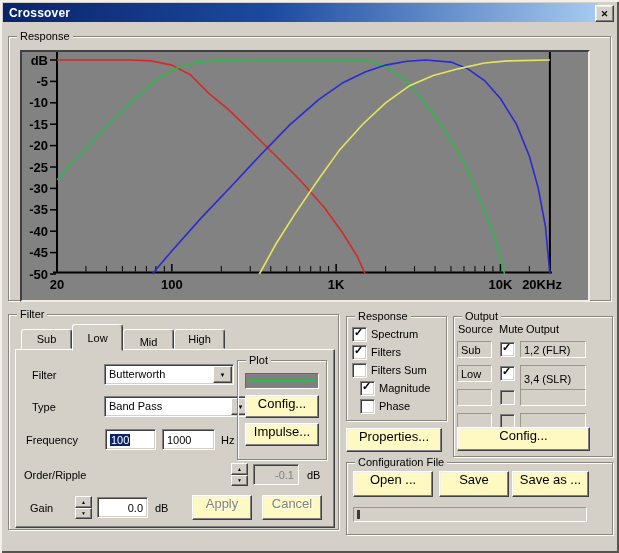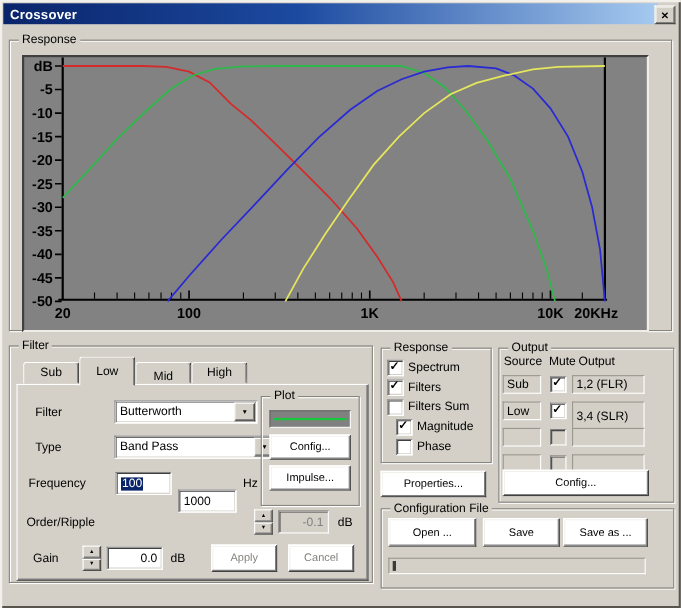--- a/index.html
+++ b/index.html
@@ -15,23 +15,23 @@
     display:flex;align-items:center;justify-content:center;font-weight:bold;font-size:9px;cursor:default;}
   .group{position:absolute;border:1px solid #87857e;box-shadow:inset 1px 1px 0 #fff,1px 1px 0 #fff;}
   .group-label{position:absolute;top:-7px;left:8px;background:#d4d0c8;padding:0 3px;white-space:nowrap;}
   .lbl{position:absolute;white-space:nowrap;}
   
   .graph-panel{position:absolute;left:11px;top:13px;width:566px;height:248px;background:#828282;
     border:2px solid;border-color:#404040 #f0ede6 #f0ede6 #404040;box-sizing:content-box;}
   .graph-panel svg{position:absolute;left:0;top:0;}
   .ax{font:bold 13px "Liberation Sans",sans-serif;fill:#000;}
   
-  .btn{position:absolute;background:#ffffff;border:1px solid;border-color:#fff #404040 #404040 #fff;
+  .btn{position:absolute;background:#fef9c3;border:1px solid;border-color:#fff #404040 #404040 #fff;
     box-shadow:inset -1px -1px 0 #808080,inset 1px 1px 0 #f2f0ea;
-    display:flex;align-items:center;justify-content:center;font-size:10px;cursor:default;}
+    display:flex;justify-content:center;font-size:13px;cursor:default;}
   .btn.disabled{color:#84827c;text-shadow:1px 1px 0 #fff;}
   
   .field{position:absolute;background:#fff;border:1px solid;border-color:#808080 #fff #fff #808080;
     box-shadow:inset 1px 1px 0 #404040,inset -1px -1px 0 #d4d0c8;box-sizing:border-box;
     font-size:11px;display:flex;align-items:center;padding:0 4px;}
   .field.gray{background:#d4d0c8;color:#808080;}
   .field.num{justify-content:flex-end;}
   .flatfield{position:absolute;background:#d4d0c8;border:1px solid;border-color:#9a978f #fff #fff #9a978f;
     box-sizing:border-box;font-size:11px;display:flex;align-items:center;padding:0 3px;}
   .sel{background:#0a246a;color:#fff;padding:0 1px;}
@@ -175,21 +175,21 @@
       <span class="lbl" style="left:16px;top:51px;">Type</span>
       <div class="combo" style="left:88px;top:46px;width:148px;height:21px;">
         <span class="combo-text">Band Pass</span>
         <div class="combo-btn">▼</div>
       </div>
 
       <span class="lbl" style="left:10px;top:84px;">Frequency</span>
       <div class="field" style="left:89px;top:79px;width:51px;height:21px;">
         <span class="sel">100</span>
       </div>
-      <div class="field" style="left:146px;top:95px;width:53px;height:21px;">
+      <div class="field" style="left:146px;top:79px;width:53px;height:21px;">
         <span>1000</span>
       </div>
       <span class="lbl" style="left:205px;top:84px;">Hz</span>
 
       <span class="lbl" style="left:8px;top:119px;">Order/Ripple</span>
       <div class="spin" style="left:215px;top:113px;height:23px;">
         <div class="sb up">▲</div>
         <div class="sb dn">▼</div>
       </div>
       <div class="field gray num" style="left:237px;top:114px;width:46px;height:21px;">

